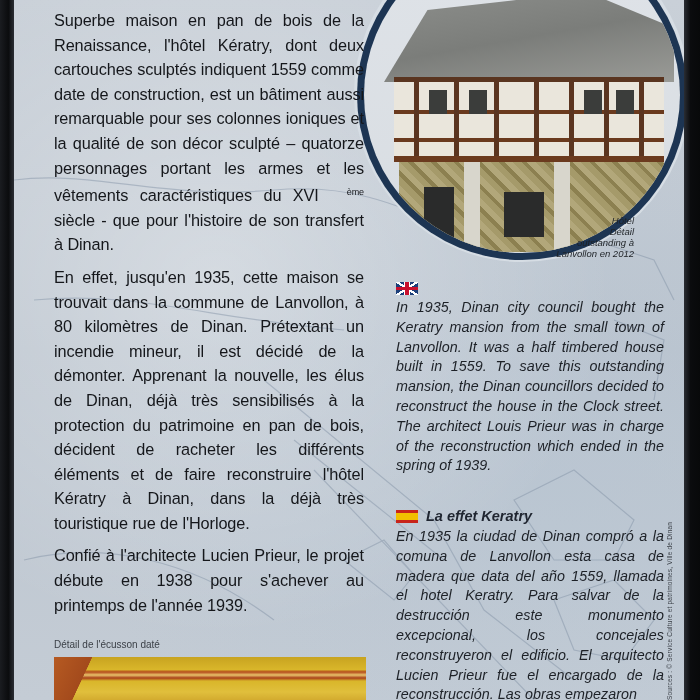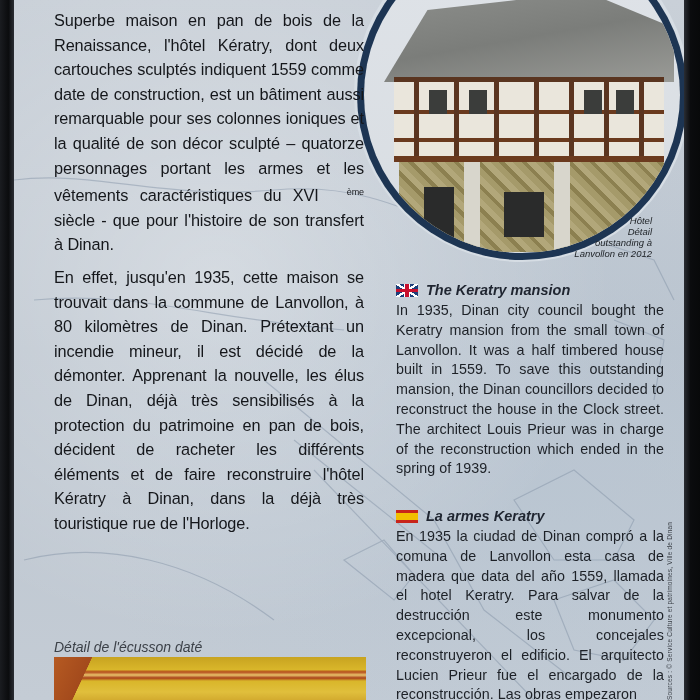--- a/index.html
+++ b/index.html
@@ -16,21 +16,21 @@
         radial-gradient(ellipse at 80% 70%, rgba(180,195,210,0.45), rgba(180,195,210,0) 60%),
         linear-gradient(180deg, #c9d0d8 0%, #bcc5cf 50%, #c4ccd5 100%);
       overflow: hidden;
     }
     .map-lines { position: absolute; inset: 0; pointer-events: none; opacity: 0.45; }
 
     .fr-col { position: absolute; left: 40px; top: 8px; width: 310px; color: #15171b; }
     .fr-para { font-size: 16.3px; line-height: 24.6px; text-align: justify; margin-bottom: 8px; letter-spacing: -0.1px; }
     .fr-para sup { font-size: 9px; vertical-align: 6px; margin-left: 28px; }
 
-    .caption-fr { position: absolute; left: 40px; top: 639px; font-size: 14px; font-style: italic; color: #3c4148; }
+    .caption-fr { position: absolute; left: 40px; top: 639px; font-size: 10px; color: #3c4148; }
     .detail-img {
       position: absolute; left: 40px; top: 657px; width: 312px; height: 50px;
       background:
         linear-gradient(180deg, #c8a320 0%, #d9b62a 25%, #b54b1c 30%, #e8c36a 36%, #a9401a 42%, #d9b62a 48%, #e0bf3c 70%, #c89a24 100%);
       overflow: hidden;
     }
     .detail-img::before {
       content: ""; position: absolute; left: 0; top: 0; width: 40px; height: 100%;
       background: linear-gradient(115deg, #b65a22 0%, #a34a1c 60%, rgba(0,0,0,0) 61%);
     }
@@ -53,37 +53,37 @@
     .upper { position: absolute; left: 30px; top: 140px; width: 270px; height: 85px; background: #eae6dc;
       border-top: 5px solid #5a3520; border-bottom: 6px solid #6b3a1e; }
     .upper .beam { position: absolute; top: 0; width: 5px; height: 100%; background: #5b3520; }
     .upper .hbeam { position: absolute; left: 0; width: 100%; height: 4px; background: #6a3a1e; }
     .upper .win { position: absolute; width: 18px; height: 24px; background: #3b3d3b; }
     .ground { position: absolute; left: 35px; top: 225px; width: 265px; height: 90px;
       background: repeating-linear-gradient(45deg, #a59a6a 0 6px, #8c8050 6px 10px, #b2a77a 10px 16px); }
     .column { position: absolute; top: 225px; width: 16px; height: 90px; background: #d8d6cc; }
     .door { position: absolute; width: 30px; height: 60px; top: 250px; background: #2a2b2b; }
 
-    .photo-caption { position: absolute; right: 32px; top: 215px; text-align: right; font-style: italic; font-size: 9.5px; line-height: 11px; color: #1e2226; }
+    .photo-caption { position: absolute; right: 50px; top: 215px; text-align: right; font-style: italic; font-size: 9.5px; line-height: 11px; color: #1e2226; }
 
     .en-col { position: absolute; left: 382px; top: 282px; width: 268px; color: #1d2127; }
     .section-title { display: flex; align-items: center; gap: 8px; font-size: 14.5px; font-weight: bold; font-style: italic; color: #1f2530; margin-bottom: 3px; }
     .flag { width: 22px; height: 13px; display: inline-block; flex-shrink: 0; }
     .flag-uk {
       background:
         linear-gradient(0deg, transparent 42%, #c8102e 42%, #c8102e 58%, transparent 58%),
         linear-gradient(90deg, transparent 42%, #c8102e 42%, #c8102e 58%, transparent 58%),
         linear-gradient(0deg, transparent 35%, #fff 35%, #fff 65%, transparent 65%),
         linear-gradient(90deg, transparent 35%, #fff 35%, #fff 65%, transparent 65%),
         linear-gradient(33deg, transparent 45%, #fff 45%, #fff 55%, transparent 55%),
         linear-gradient(-33deg, transparent 45%, #fff 45%, #fff 55%, transparent 55%),
         #1c3f7a;
     }
     .flag-es { background: linear-gradient(180deg, #c8241a 0 25%, #f1bf00 25% 75%, #c8241a 75% 100%); }
-    .body-it { font-size: 14.3px; line-height: 19.8px; text-align: justify; letter-spacing: 0.05px; }
+    .body-it { font-size: 14.3px; line-height: 19.8px; font-style: italic; text-align: justify; letter-spacing: 0.05px; }
 
     .es-col { position: absolute; left: 382px; top: 508px; width: 268px; color: #1d2127; }
 
     .credit-vert {
       position: absolute; left: 652px; top: 700px; transform-origin: 0 0; transform: rotate(-90deg);
       font-size: 6.5px; color: #3a3f46; white-space: nowrap; letter-spacing: 0.2px;
     }
   </style>
 </head>
 <body>
@@ -138,35 +138,35 @@
   <div class="photo-caption">
     <div>Hôtel</div>
     <div>Détail</div>
     <div>outstanding à</div>
     <div>Lanvollon en 2012</div>
   </div>
 
   <div class="fr-col">
     <p class="fr-para"><span>Superbe maison en pan de bois de la Renaissance, l'hôtel Kératry, dont deux cartouches sculptés indiquent 1559 comme date de construction, est un bâtiment aussi remarquable pour ses colonnes ioniques et la qualité de son décor sculpté – quatorze personnages portant les armes et les vêtements caractéristiques du XVI</span><sup>ème</sup><span> siècle - que pour l'histoire de son transfert à Dinan.</span></p>
     <p class="fr-para">En effet, jusqu'en 1935, cette maison se trouvait dans la commune de Lanvollon, à 80 kilomètres de Dinan. Prétextant un incendie mineur, il est décidé de la démonter. Apprenant la nouvelle, les élus de Dinan, déjà très sensibilisés à la protection du patrimoine en pan de bois, décident de racheter les différents éléments et de faire reconstruire l'hôtel Kératry à Dinan, dans la déjà très touristique rue de l'Horloge.</p>
+    <p class="fr-para">Confié à l'architecte Lucien Prieur, le projet débute en 1938 pour s'achever au printemps de l'année 1939.</p>
   </div>
 
   <div class="caption-fr">Détail de l'écusson daté</div>
   <div class="detail-img"></div>
 
   <div class="en-col">
     <div class="section-title">
       <span class="flag flag-uk"></span>
-      <span>The Keratry mansion</span>
     </div>
     <p class="body-it">In 1935, Dinan city council bought the Keratry mansion from the small town of Lanvollon. It was a half timbered house built in 1559. To save this outstanding mansion, the Dinan councillors decided to reconstruct the house in the Clock street. The architect Louis Prieur was in charge of the reconstruction which ended in the spring of 1939.</p>
   </div>
 
   <div class="es-col">
     <div class="section-title">
       <span class="flag flag-es"></span>
-      <span>La armes Keratry</span>
+      <span>La effet Keratry</span>
     </div>
     <p class="body-it">En 1935 la ciudad de Dinan compró a la comuna de Lanvollon esta casa de madera que data del año 1559, llamada el hotel Keratry. Para salvar de la destrucción este monumento excepcional, los concejales reconstruyeron el edificio. El arquitecto Lucien Prieur fue el encargado de la reconstrucción. Las obras empezaron</p>
   </div>
 
   <div class="credit-vert">Sources : © Service Culture et patrimoines, Ville de Dinan</div>
 </div>
 
 </body></html>

